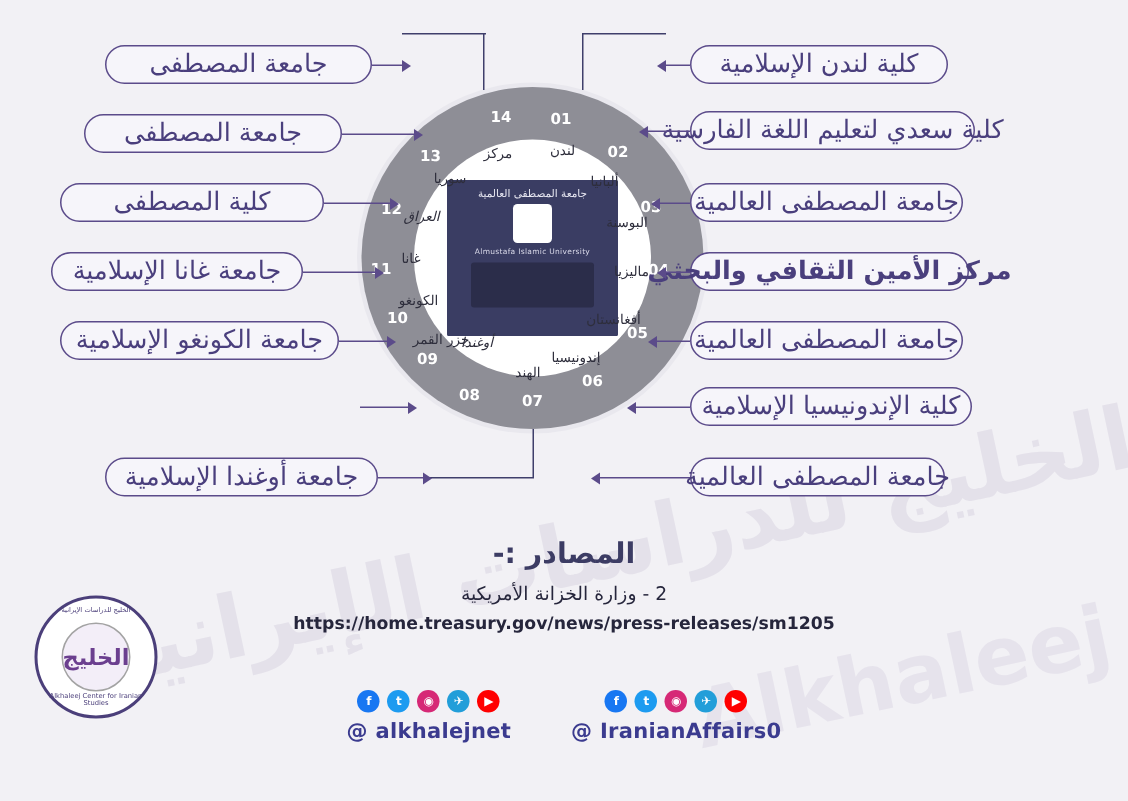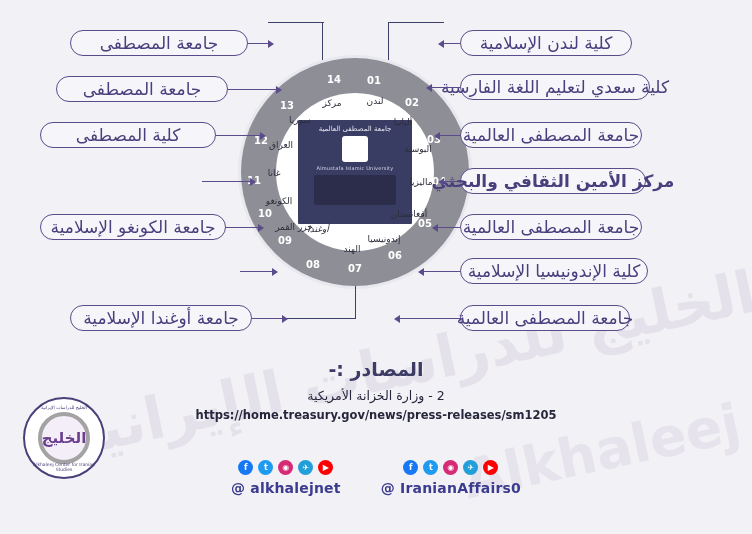--- a/index.html
+++ b/index.html
@@ -178,21 +178,21 @@
   .blogo-circle{
     width:78px;height:78px;border-radius:50%;
     border:2px solid #4b3f7a;
     background:#ffffff;
     display:flex;align-items:center;justify-content:center;
     position:relative;
   }
   .blogo-inner{
     width:44px;height:44px;border-radius:50%;
     background:#f3eef8;
-    border:4px solid #a3a3a3;
+    border:1px solid #a3a3a3;
     display:flex;align-items:center;justify-content:center;
     color:#6b3f8f;font-size:15px;font-weight:bold;
   }
   .blogo-ring-text{
     position:absolute;
     font-size:4.5px;color:#4b3f7a;
     width:78px;text-align:center;
   }
   .blogo-top{top:6px;}
   .blogo-bot{bottom:5px;}
@@ -234,21 +234,21 @@
   <div class="seg-label" style="left:403px;top:122px;">ألبانيا</div>
   <div class="seg-label" style="left:418px;top:149px;">البوسنة</div>
   <div class="seg-label" style="left:421px;top:182px;">ماليزيا</div>
   <div class="seg-label" style="left:409px;top:214px;">أفغانستان</div>
   <div class="seg-label" style="left:384px;top:239px;">إندونيسيا</div>
   <div class="seg-label" style="left:352px;top:249px;">الهند</div>
   <div class="seg-label" style="left:318px;top:229px;font-style:italic;">أوغندا</div>
   <div class="seg-label" style="left:294px;top:227px;">جزر القمر</div>
   <div class="seg-label" style="left:279px;top:201px;">الكونغو</div>
   <div class="seg-label" style="left:274px;top:173px;">غانا</div>
-  <div class="seg-label" style="left:281px;top:145px;">العراق</div>
+  <div class="seg-label" style="left:281px;top:145px;font-style:italic;">العراق</div>
   <div class="seg-label" style="left:300px;top:120px;">سوريا</div>
   <div class="seg-label" style="left:332px;top:103px;">مركز</div>
 
   <div class="spoke" style="left:388px;top:22px;width:1.4px;height:38px;"></div>
   <div class="spoke" style="left:388px;top:22px;width:56px;height:1.4px;"></div>
   <div class="spoke" style="left:322px;top:22px;width:1.4px;height:38px;"></div>
   <div class="spoke" style="left:268px;top:22px;width:56px;height:1.4px;"></div>
   <div class="spoke" style="left:355px;top:286px;width:1.4px;height:32px;"></div>
   <div class="spoke" style="left:282px;top:318px;width:74px;height:1.4px;"></div>
 
@@ -275,20 +275,21 @@
 
   <div class="box" style="left:70px;top:30px;width:178px;">جامعة المصطفى</div>
   <div class="arrow to-right" style="left:248px;top:43px;width:20px;"></div>
 
   <div class="box" style="left:56px;top:76px;width:172px;">جامعة المصطفى</div>
   <div class="arrow to-right" style="left:228px;top:89px;width:48px;"></div>
 
   <div class="box" style="left:40px;top:122px;width:176px;">كلية المصطفى</div>
   <div class="arrow to-right" style="left:216px;top:135px;width:44px;"></div>
 
+  <div class="box" style="left:34px;top:168px;width:168px;">جامعة غانا الإسلامية</div>
   <div class="arrow to-right" style="left:202px;top:181px;width:48px;"></div>
 
   <div class="box" style="left:40px;top:214px;width:186px;">جامعة الكونغو الإسلامية</div>
   <div class="arrow to-right" style="left:226px;top:227px;width:32px;"></div>
 
   <div class="arrow to-right" style="left:240px;top:271px;width:32px;"></div>
 
   <div class="box" style="left:70px;top:305px;width:182px;">جامعة أوغندا الإسلامية</div>
   <div class="arrow to-right" style="left:252px;top:318px;width:30px;"></div>
 </div>

